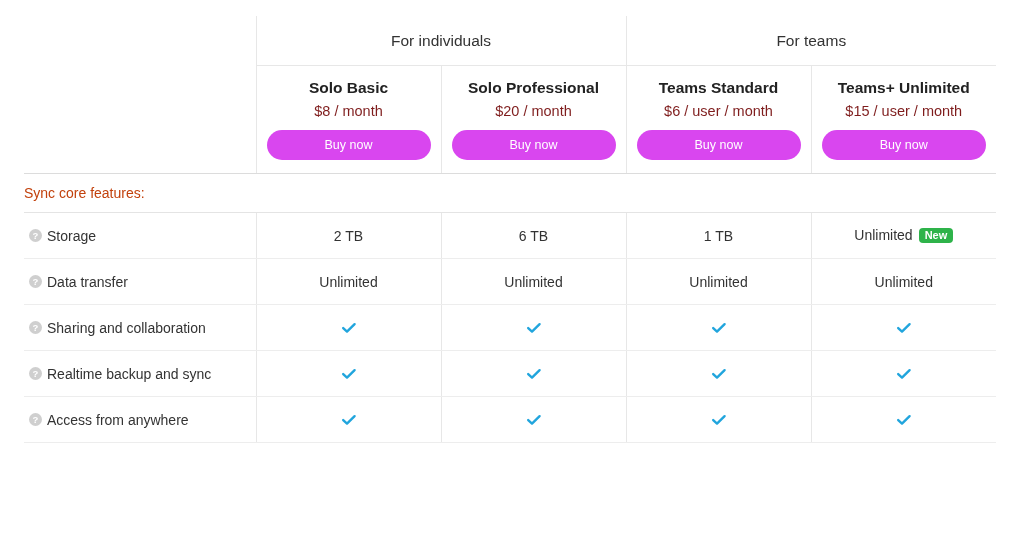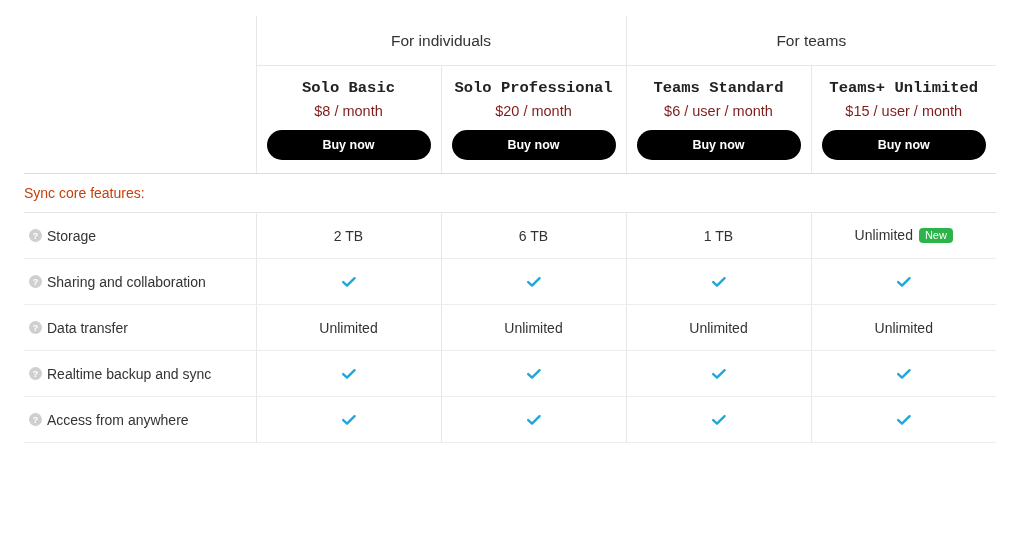--- a/index.html
+++ b/index.html
@@ -69,38 +69,37 @@
   .plan-row td.blank-cell {
     border-left: none;
     border-bottom: 1px solid #dcdcdc;
   }
   .plan-name {
     font-size: 15.5px;
     font-weight: bold;
     color: #222222;
     line-height: 1.2;
     margin-bottom: 4px;
-    font-family: Liberation Mono, monospace;
   }
   .plan-price {
     font-size: 14.5px;
     color: #7f1d1d;
     line-height: 1.3;
     margin-bottom: 9px;
   }
   .buy-btn {
     display: block;
     width: 164px;
     height: 30px;
     line-height: 30px;
     margin: 0 auto;
-    background: #000000;
+    background: #d946ef;
     color: #ffffff;
     font-size: 12.5px;
-    font-weight: bold;
+    font-weight: normal;
     text-align: center;
     border: none;
     border-radius: 16px;
     cursor: pointer;
     font-family: "Liberation Sans", "DejaVu Sans", sans-serif;
     padding: 0;
   }
 
   
   .section-row td {
@@ -147,21 +146,21 @@
     top: -1px;
   }
 
   .feat-text { vertical-align: middle; text-align: center; }
 
   .badge-new {
     display: inline-block;
     background: #2eb34a;
     color: #ffffff;
     font-size: 11px;
-    font-weight: normal;
+    font-weight: bold;
     border-radius: 4px;
     padding: 1px 6px 2px 6px;
     margin-left: 6px;
     vertical-align: middle;
     position: relative;
     top: -1px;
   }
 
   .check {
     display: inline-block;
@@ -225,40 +224,40 @@
 
     <tbody id="feature-rows">
         <tr class="feat-row">
           <td class="feat-label"><span class="qicon">?</span><span class="feat-text">Storage</span></td>
           <td class="feat-val"><span>2 TB</span></td>
           <td class="feat-val"><span>6 TB</span></td>
           <td class="feat-val"><span>1 TB</span></td>
           <td class="feat-val"><span>Unlimited</span><span class="badge-new">New</span></td>
         </tr>
         <tr class="feat-row">
+          <td class="feat-label"><span class="qicon">?</span><span class="feat-text">Data transfer</span></td>
+          <td class="feat-val"><span>Unlimited</span></td>
+          <td class="feat-val"><span>Unlimited</span></td>
+          <td class="feat-val"><span>Unlimited</span></td>
+          <td class="feat-val"><span>Unlimited</span></td>
+        </tr>
+        <tr class="feat-row">
           <td class="feat-label"><span class="qicon">?</span><span class="feat-text">Sharing and collaboration</span></td>
           <td class="feat-val"><span class="check"><svg width="16" height="16" viewBox="0 0 16 16" xmlns="http://www.w3.org/2000/svg">
                 <path d="M2.2 8.1 L6.0 11.6 L13.6 4.2" fill="none" stroke="#21a5dd" stroke-width="2.4" stroke-linecap="round" stroke-linejoin="round"></path>
               </svg></span></td>
           <td class="feat-val"><span class="check"><svg width="16" height="16" viewBox="0 0 16 16" xmlns="http://www.w3.org/2000/svg">
                 <path d="M2.2 8.1 L6.0 11.6 L13.6 4.2" fill="none" stroke="#21a5dd" stroke-width="2.4" stroke-linecap="round" stroke-linejoin="round"></path>
               </svg></span></td>
           <td class="feat-val"><span class="check"><svg width="16" height="16" viewBox="0 0 16 16" xmlns="http://www.w3.org/2000/svg">
                 <path d="M2.2 8.1 L6.0 11.6 L13.6 4.2" fill="none" stroke="#21a5dd" stroke-width="2.4" stroke-linecap="round" stroke-linejoin="round"></path>
               </svg></span></td>
           <td class="feat-val"><span class="check"><svg width="16" height="16" viewBox="0 0 16 16" xmlns="http://www.w3.org/2000/svg">
                 <path d="M2.2 8.1 L6.0 11.6 L13.6 4.2" fill="none" stroke="#21a5dd" stroke-width="2.4" stroke-linecap="round" stroke-linejoin="round"></path>
               </svg></span></td>
-        </tr>
-        <tr class="feat-row">
-          <td class="feat-label"><span class="qicon">?</span><span class="feat-text">Data transfer</span></td>
-          <td class="feat-val"><span>Unlimited</span></td>
-          <td class="feat-val"><span>Unlimited</span></td>
-          <td class="feat-val"><span>Unlimited</span></td>
-          <td class="feat-val"><span>Unlimited</span></td>
         </tr>
         <tr class="feat-row">
           <td class="feat-label"><span class="qicon">?</span><span class="feat-text">Realtime backup and sync</span></td>
           <td class="feat-val"><span class="check"><svg width="16" height="16" viewBox="0 0 16 16" xmlns="http://www.w3.org/2000/svg">
                 <path d="M2.2 8.1 L6.0 11.6 L13.6 4.2" fill="none" stroke="#21a5dd" stroke-width="2.4" stroke-linecap="round" stroke-linejoin="round"></path>
               </svg></span></td>
           <td class="feat-val"><span class="check"><svg width="16" height="16" viewBox="0 0 16 16" xmlns="http://www.w3.org/2000/svg">
                 <path d="M2.2 8.1 L6.0 11.6 L13.6 4.2" fill="none" stroke="#21a5dd" stroke-width="2.4" stroke-linecap="round" stroke-linejoin="round"></path>
               </svg></span></td>
           <td class="feat-val"><span class="check"><svg width="16" height="16" viewBox="0 0 16 16" xmlns="http://www.w3.org/2000/svg">

